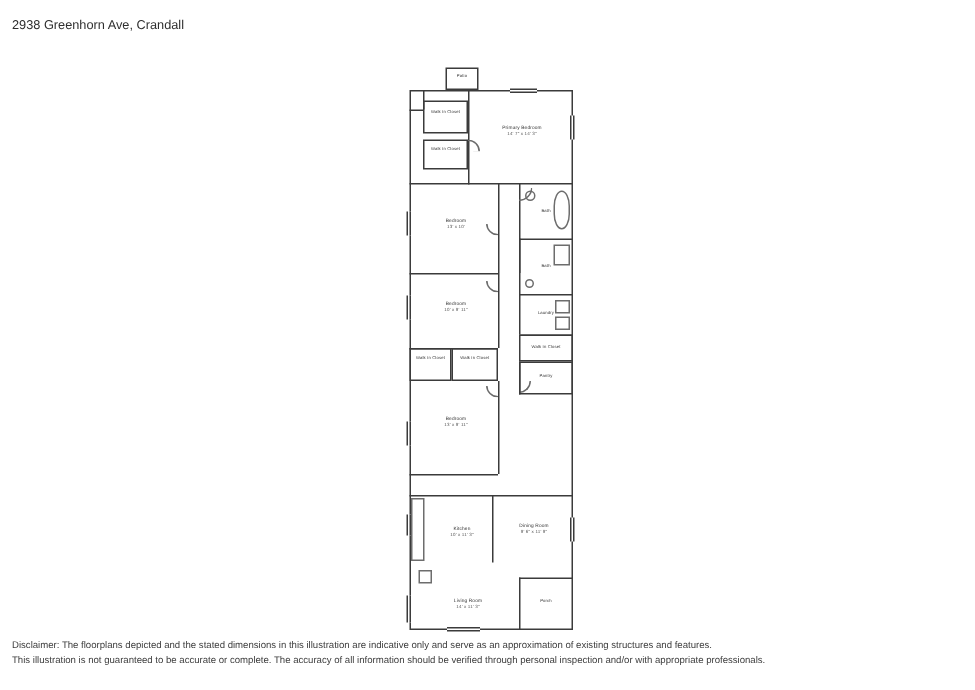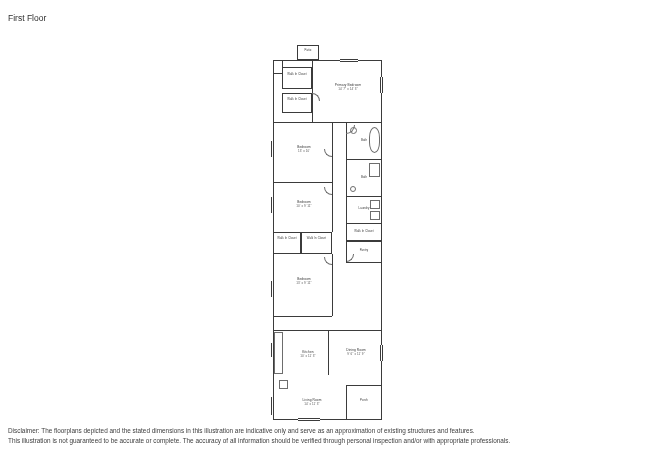--- a/index.html
+++ b/index.html
@@ -141,21 +141,21 @@
     border-radius: 50%;
   }
   .fx.oval {
     border-radius: 50%/40%;
   }
 </style>
 </head>
 <body>
 
 <div class="header">
-  <div class="floor">First Floor</div>
+  <div class="addr">2938 Greenhorn Ave, Crandall</div>
 </div>
 
 <div class="plan">
 
   <div class="wall thin" style="left:27px; top:0px; width:22px; height:15px;"></div>
   <div class="lbl sm" style="left:27px; top:4px; width:22px;">
     <span>Patio</span>
     <span class="dim"></span>
   </div>
 

